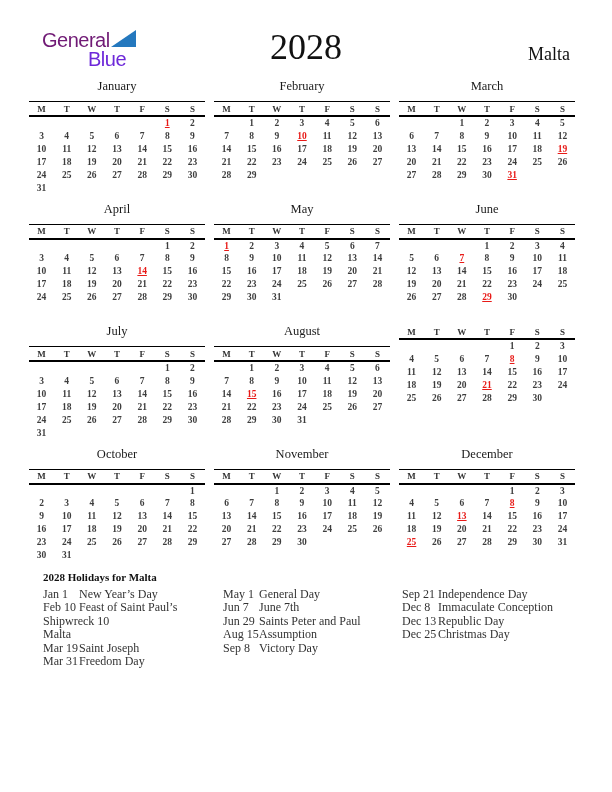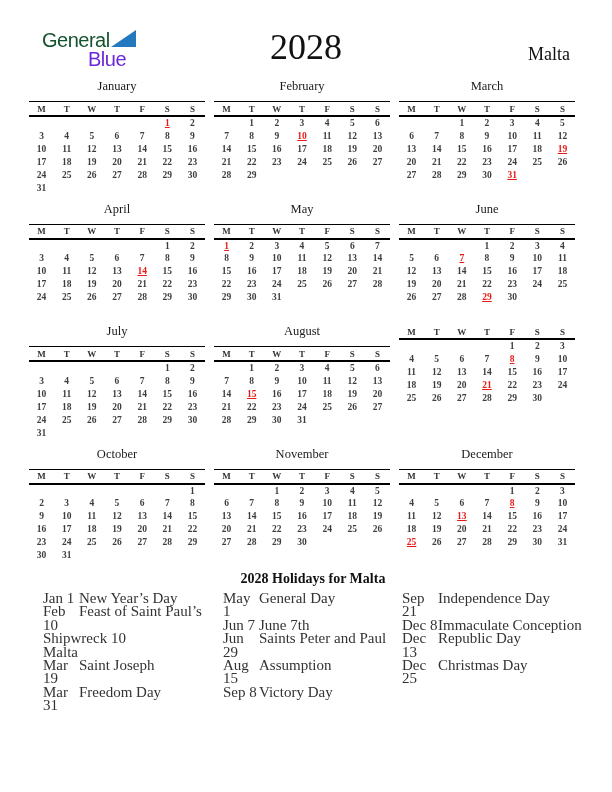--- a/index.html
+++ b/index.html
@@ -3,41 +3,41 @@
 <meta charset="utf-8">
 <style>
   html,body{margin:0;padding:0;}
   body{
     width:612px;height:792px;background:#ffffff;position:relative;
     font-family:"Liberation Serif", serif;overflow:hidden;
   }
   
   .logo{position:absolute;left:42px;top:30px;width:110px;font-family:"Liberation Sans",sans-serif;line-height:20px;}
   .logo-row1{position:relative;white-space:nowrap;}
-  .logo-general{font-size:20px;color:#14532d;letter-spacing:-0.5px;}
+  .logo-general{font-size:20px;color:#701a75;letter-spacing:-0.5px;}
   .logo-tri{display:inline-block;width:0;height:0;border-bottom:17px solid #2478be;border-left:25px solid transparent;vertical-align:baseline;margin-left:1px;}
   .logo-blue{font-size:20px;color:#6d28d9;margin-left:46px;margin-top:-3px;letter-spacing:-0.5px;}
   .year-title{position:absolute;top:26px;left:0;width:612px;text-align:center;font-size:36px;color:#111;}
   .country{position:absolute;top:44px;right:42px;font-size:18px;color:#111;}
   
   .months-grid{
     position:absolute;left:29px;top:80px;width:546px;
     display:grid;grid-template-columns:repeat(3,176px);column-gap:9px;grid-auto-rows:122.5px;
   }
   .month{width:176px;}
   .month-title{text-align:center;font-size:12.5px;color:#1a1a1a;line-height:13px;padding-bottom:8px;border-bottom:1px solid #000;}
   .month-table{border-collapse:collapse;width:100%;table-layout:fixed;}
   .month-table th{font-size:9px;font-weight:bold;color:#333;height:13px;padding:0;text-align:center;border-bottom:2px solid #000;}
   .month-table td{font-size:9.5px;font-weight:bold;color:#3d3d3d;height:12.9px;line-height:12.9px;padding:0;text-align:center;}
   .month-table td.holiday{color:#e81a17;text-decoration:underline;text-underline-offset:1px;}
   
   .holidays{position:absolute;left:43px;top:571px;width:540px;color:#333;}
-  .holidays-title{font-size:14px;font-weight:bold;color:#111;margin-bottom:5px;text-align:center;}
+  .holidays-title{font-size:11px;font-weight:bold;color:#111;margin-bottom:5px;}
   .holiday-cols{display:flex;}
-  .holiday-col{font-size:15px;line-height:13.4px;}
+  .holiday-col{font-size:12px;line-height:13.4px;}
   .holiday-col.c0{width:180px;}
   .holiday-col.c1{width:179px;}
   .holiday-col.c2{width:181px;}
   .hdate{display:inline-block;width:36px;vertical-align:top;}
   .hname{white-space:pre-line;}
 </style>
 </head>
 <body>
 
 <div class="logo">

